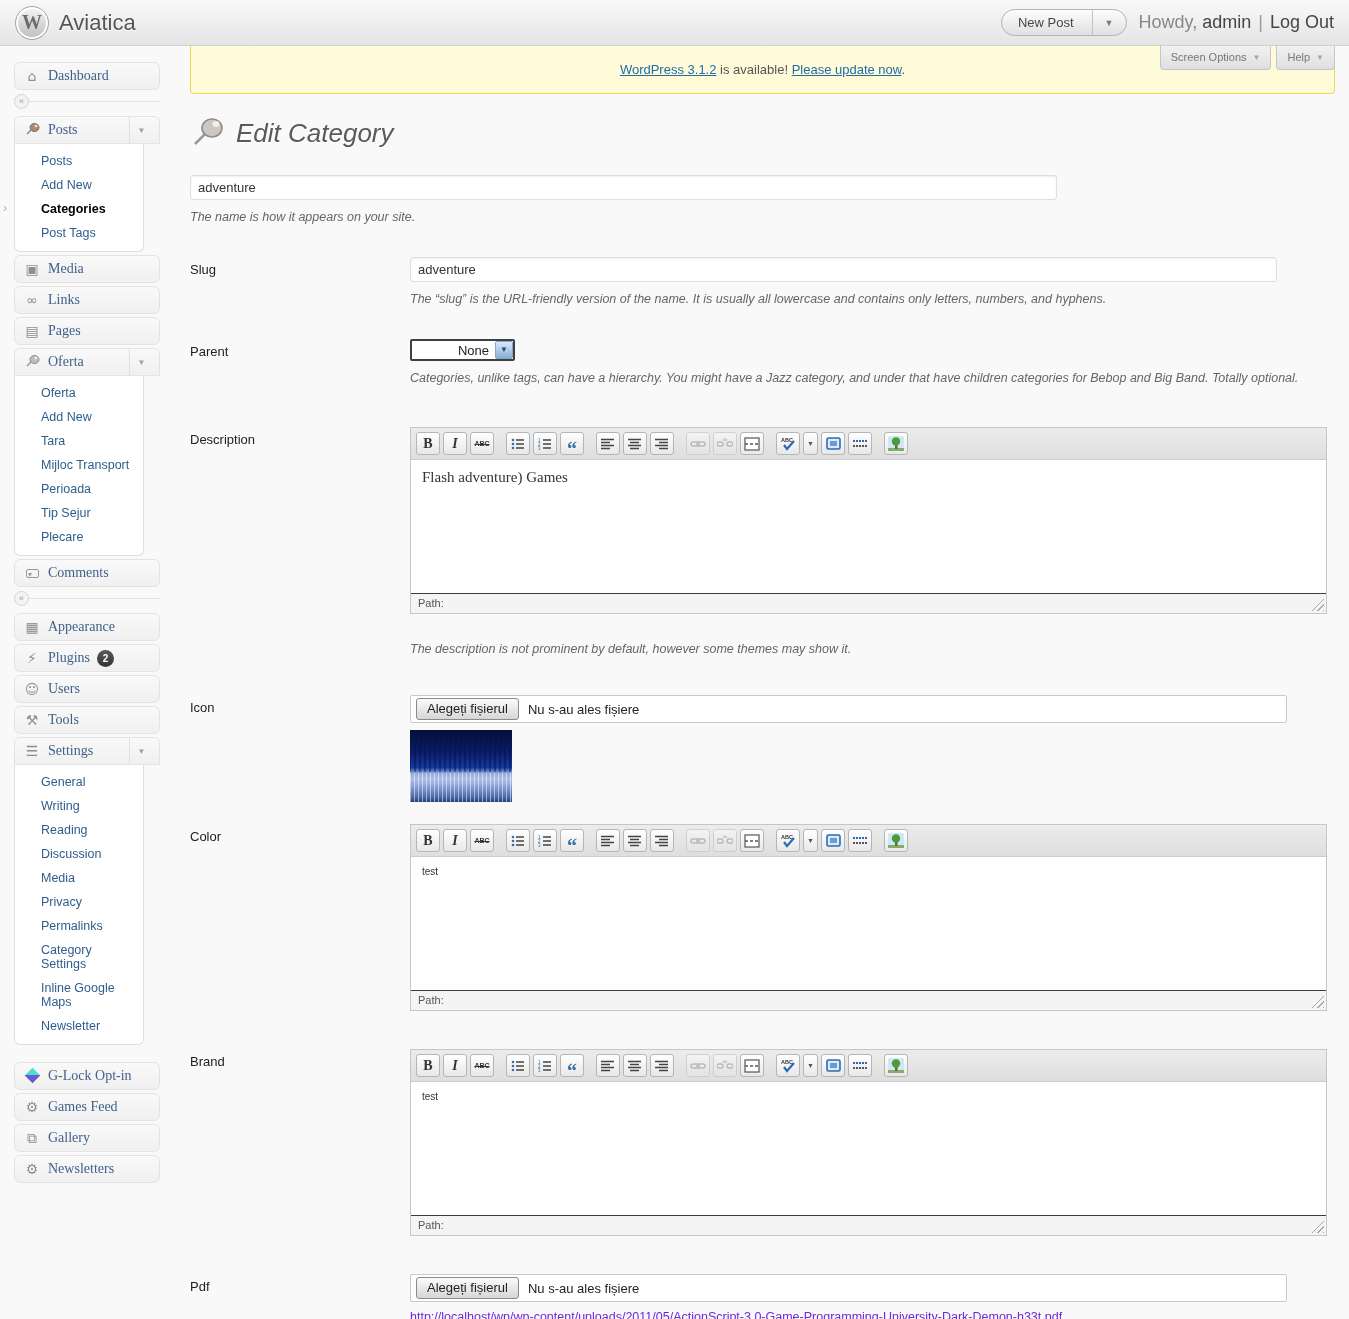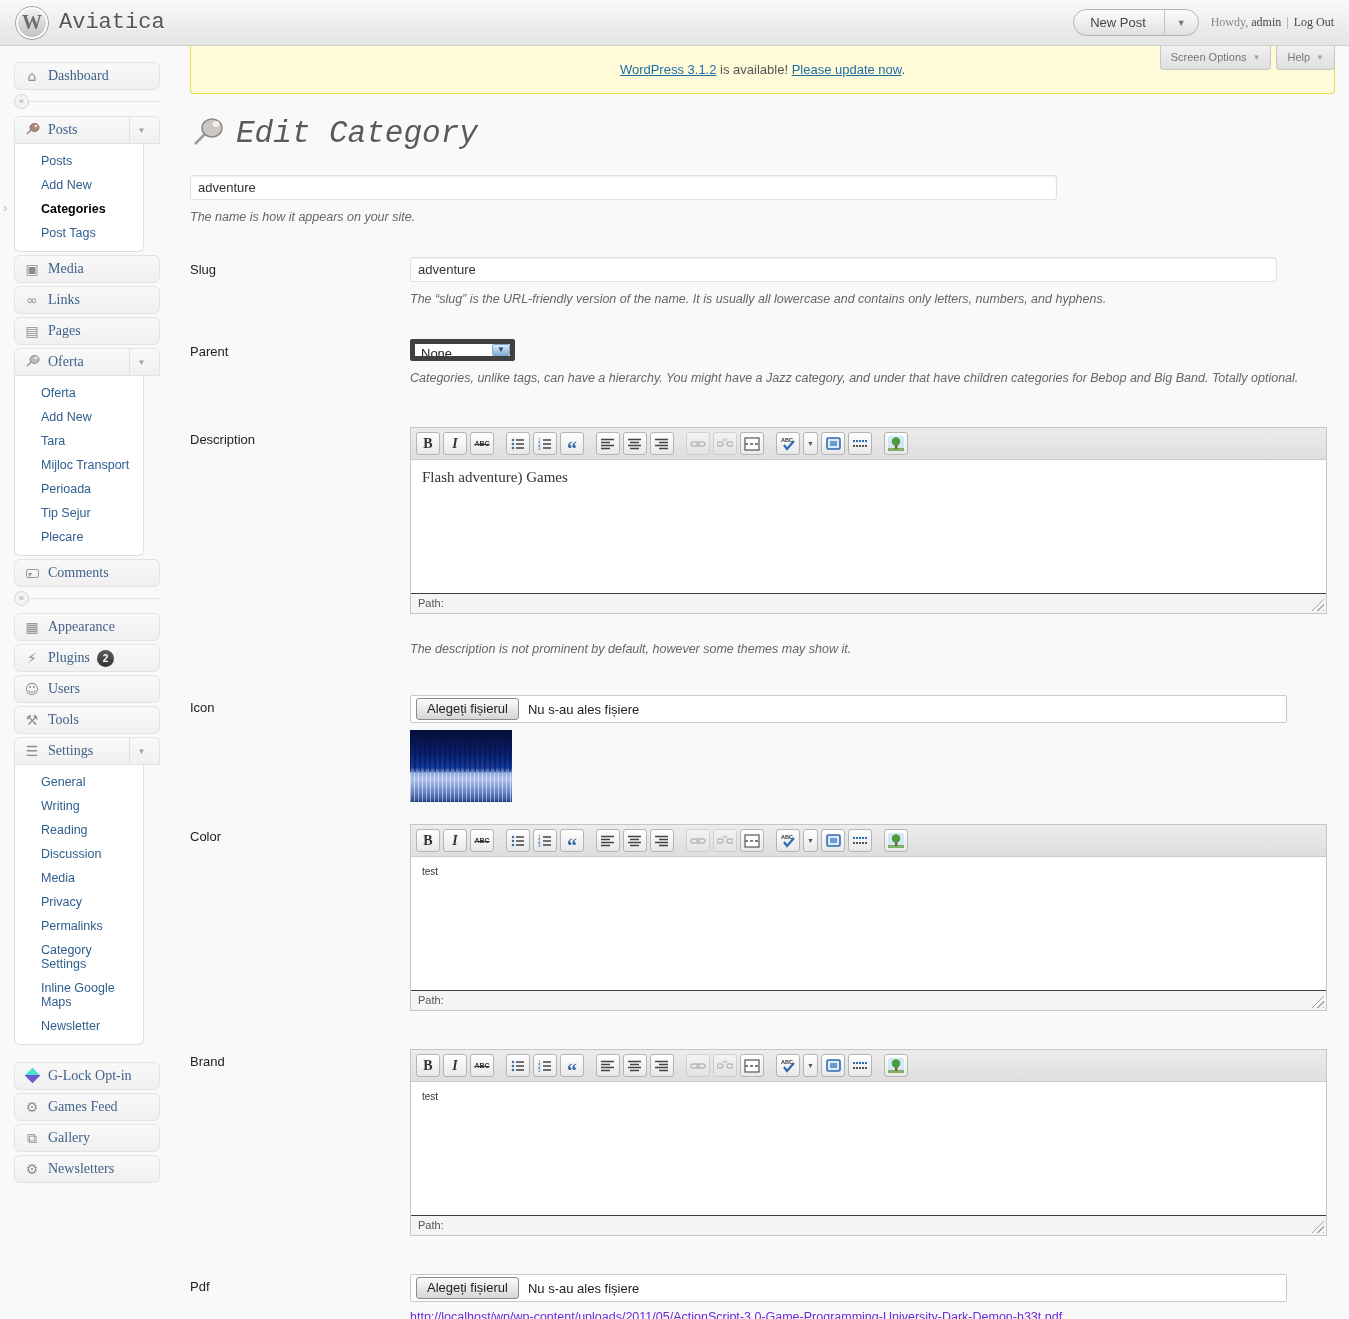--- a/index.html
+++ b/index.html
@@ -17,31 +17,31 @@
     background:linear-gradient(#f9f9f9,#e4e4e4); border-bottom:1px solid #cfcfcf;
   }
   .wplogo {
     width:34px; height:34px; border-radius:50%;
     background:linear-gradient(#f5f5f5,#bdbdbd); border:1px solid #a5a5a5;
     display:flex; align-items:center; justify-content:center;
     box-shadow:inset 0 0 0 2px #fff;
   }
   .wplogo span { font-family:"Liberation Serif", serif; font-weight:bold; font-size:20px; color:#6d6d6d; }
   .site-name {
-    margin-left:10px; font-family:Liberation Mono, monospace; font-size:22px; color:#555;
+    margin-left:10px; font-family:Liberation Sans, sans-serif; font-size:22px; color:#555;
     text-shadow:0 1px 0 #fff;
   }
   .head-right { margin-left:auto; display:flex; align-items:center; gap:12px; }
   .new-post-btn {
     display:flex; align-items:stretch; border:1px solid #b4b4b4; border-radius:14px;
     background:linear-gradient(#fdfdfd,#e0e0e0); overflow:hidden; font-size:13px; color:#464646;
   }
   .new-post-btn .npb-label { padding:5px 18px 5px 16px; border-right:1px solid #c3c3c3; }
   .new-post-btn .npb-arrow { padding:5px 12px; display:flex; align-items:center; font-size:9px; color:#7a7a7a; }
-  .howdy { font-size:12px; color:#888;font-family:Liberation Serif, serif; }
+  .howdy { font-size:18px; color:#888; }
   .howdy a { color:#464646; }
   .howdy .sep { color:#999; margin:0 2px; }
 
   
   #wpbody { display:flex; min-height:1230px; }
   #sidebar { width:176px; flex:none; padding:16px 0 0 14px; }
   #main { flex:1; position:relative; padding:0 14px 0 14px; }
 
   
   .menu-item {
@@ -110,37 +110,37 @@
   .corner-tab {
     display:flex; align-items:center; gap:6px; padding:5px 10px 6px;
     background:linear-gradient(#f1f1f1,#dfdfdf); border:1px solid #c6c6c6; border-top:none;
     border-radius:0 0 4px 4px; font-size:11px; color:#777;
   }
   .corner-tab .tab-arrow { font-size:8px; color:#a5a5a5; }
 
   
   .page-title-row { display:flex; align-items:center; gap:10px; margin:22px 0 24px; }
   .page-title {
-    font-family:Liberation Mono, monospace; font-style:italic; font-weight:normal;
-    font-size:31px; color:#5a5a5a; text-shadow:0 1px 0 #fff;
+    font-family:Liberation Sans, sans-serif; font-style:italic; font-weight:normal;
+    font-size:26px; color:#5a5a5a; text-shadow:0 1px 0 #fff;
   }
 
   
   .form-row { display:flex; margin-bottom:14px; }
   .row-label { width:220px; flex:none; padding-top:5px; font-size:13px; color:#222; }
   .row-field { flex:1; max-width:917px; }
   .text-input {
     width:867px; max-width:100%; height:25px; padding:3px 7px;
     border:1px solid #dfdfdf; border-radius:3px; background:#fff;
     font-size:13px; color:#333; box-shadow:inset 0 1px 2px rgba(0,0,0,.07);
   }
   .help-text { font-style:italic; color:#666; font-size:12.5px; margin:8px 0 16px; line-height:1.5; }
 
   .select-box {
-    width:105px; height:22px; display:flex; border:5px solid #404040; border-radius:2px; background:#fff; overflow:hidden;
+    width:105px; height:22px; display:flex; border:2px solid #404040; border-radius:2px; background:#fff; overflow:hidden;text-align:right;
   }
   .select-box .sel-value { flex:1; padding:2px 6px; font-size:13px; color:#222; }
   .select-box .sel-arrow {
     width:18px; display:flex; align-items:center; justify-content:center;
     background:linear-gradient(#dceafb,#86aed4); border:1px solid #7fa8cf; border-radius:2px;
     color:#1d4a77; font-size:8px;
   }
 
   
   .editor { width:917px; max-width:100%; border:1px solid #c6c6c6; background:#fff; }

